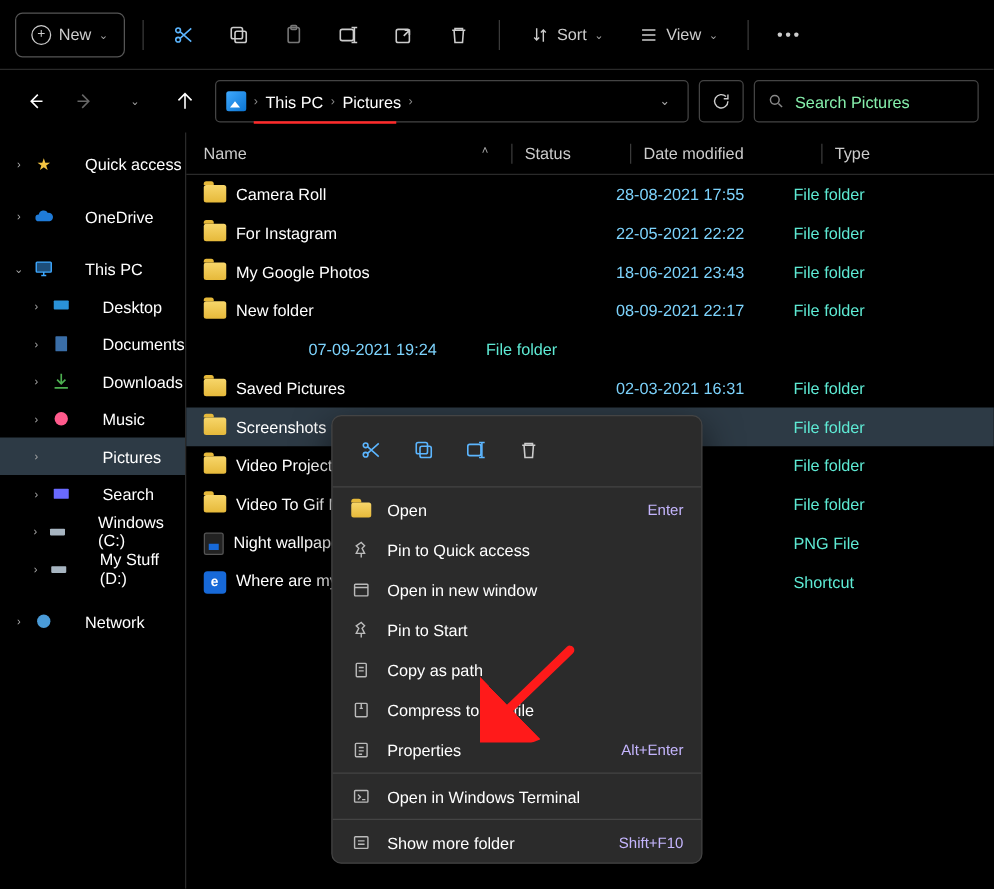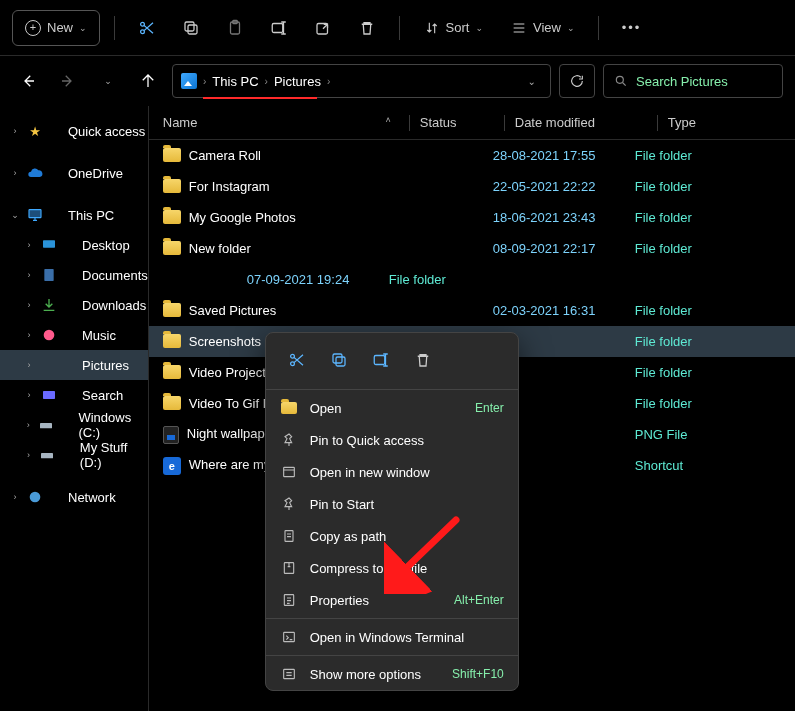--- a/index.html
+++ b/index.html
@@ -57,29 +57,29 @@
     .rc-date { width: 142px; color: #7dd3fc; }
     .rc-type { width: 132px; color: #5eead4; }
     .folder-ico { width: 18px; height: 14px; background: linear-gradient(#f7d66a,#e6b93a); border-radius: 2px; position: relative; }
     .folder-ico::before { content: ""; position: absolute; top: -3px; left: 0; width: 8px; height: 3px; background: #e6b93a; border-radius: 2px 2px 0 0; }
     .png-ico { width: 16px; height: 18px; background: #222; border: 1px solid #555; border-radius: 2px; position: relative; }
     .png-ico::after { content: ""; position: absolute; left: 3px; bottom: 3px; right: 3px; height: 5px; background: #1769d8; }
     .shortcut-ico { width: 18px; height: 18px; background: #1769d8; border-radius: 3px; position: relative; }
     .shortcut-ico::after { content: "e"; position:absolute; inset:0; display:flex; align-items:center; justify-content:center; color:#fff; font-size:11px; font-weight:600;}
 
     
-    .ctxmenu { position: absolute; background: #2b2b2b; border: 1px solid #444; border-radius: 8px; width: 254px; box-shadow: 0 10px 30px rgba(0,0,0,.6); overflow: hidden; }
+    .ctxmenu { position: absolute; background: #2b2b2b; border: 1px solid #444; border-radius: 8px; width: 297px; box-shadow: 0 10px 30px rgba(0,0,0,.6); overflow: hidden; }
     .ctx-actions { display: flex; gap: 8px; padding: 10px 14px; }
     .ctx-act { width: 34px; height: 34px; border-radius: 5px; display: flex; align-items: center; justify-content: center; color: #5cb6ff; cursor: pointer; }
     .ctx-act.dim { color: #ccc; }
     .ctx-sep { height: 1px; background: #444; margin: 2px 0; }
     .ctx-item { display: flex; align-items: center; height: 32px; padding: 0 14px; gap: 12px; cursor: pointer; }
     .ctx-ico { width: 18px; display: flex; justify-content: center; color: #bbb; }
     .ctx-label { flex: 1; }
-    .ctx-short { color: #86efac; font-size: 12px; text-align: center; }
+    .ctx-short { color: #c4b5fd; font-size: 12px; text-align: center; }
 
     
     .arrow { position: absolute; pointer-events: none; }
 
     
     svg { display: block; }
     .star { color: #f4c542; }
     .cloud { color: #3a9ee8; }
     .thispc { color: #3fa9ff; }
     .drive { color: #bcbcbc; }
@@ -516,21 +516,21 @@
           <span class="ctx-label">Open in Windows Terminal</span>
         </div>
       <div class="ctx-sep"></div>
       <div class="ctx-item">
           <span class="ctx-ico">
             <svg width="16" height="16" viewBox="0 0 24 24" fill="none" stroke="#bbb" stroke-width="1.7">
               <rect x="4" y="5" width="16" height="14" rx="1"></rect>
               <path d="M8 10 h8 M8 14 h8"></path>
             </svg>
           </span>
-          <span class="ctx-label">Show more options</span>
+          <span class="ctx-label">Show more folder</span>
           <span class="ctx-short">Shift+F10</span>
         </div>
     </div>
 
     <svg class="arrow" style="left:235px; top:408px;" width="80" height="80" viewBox="0 0 80 80">
       <defs>
           <marker id="ah" markerWidth="12" markerHeight="12" refX="2" refY="5" orient="auto">
             <path d="M0 0 L12 5 L0 10 z" fill="#ff1a1a"></path>
           </marker>
         </defs>

